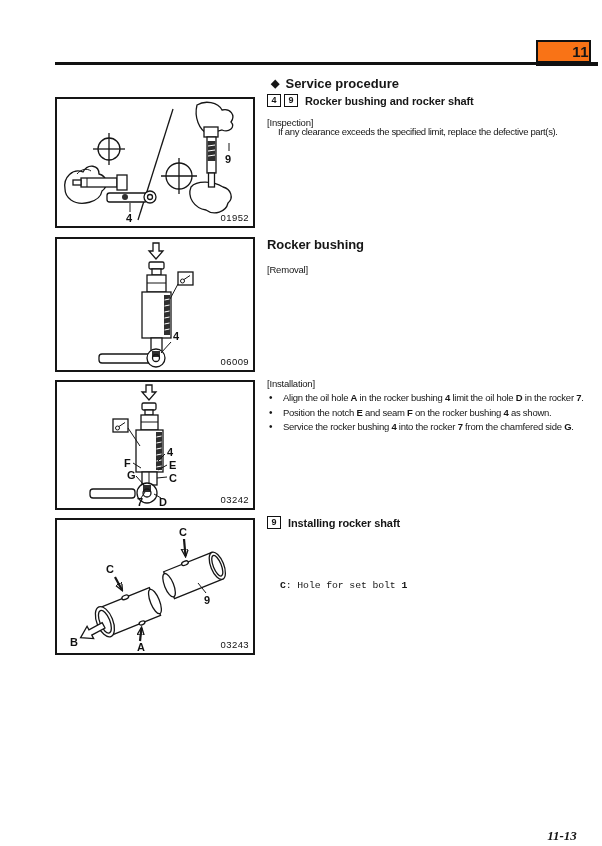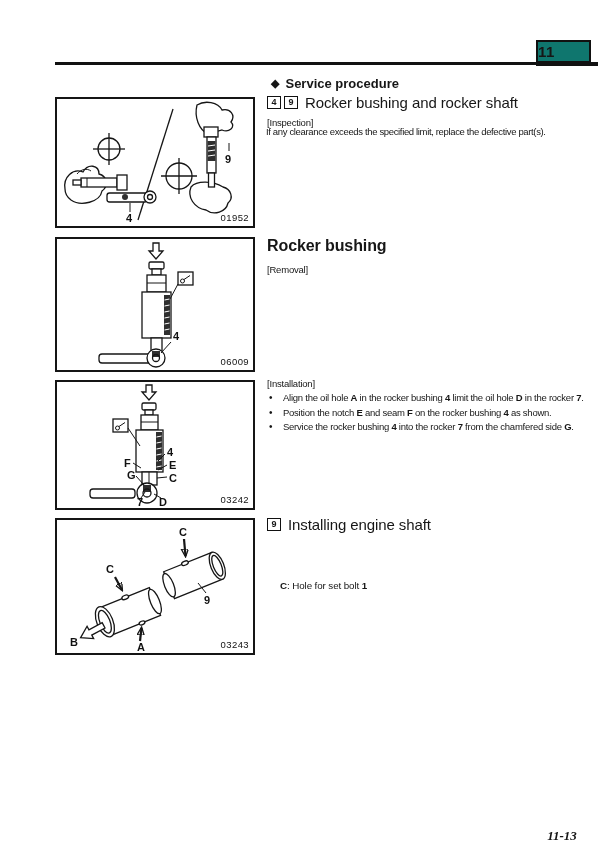--- a/index.html
+++ b/index.html
@@ -6,48 +6,48 @@
   html,body { margin:0; padding:0; background:#ffffff; }
   .page {
     position:relative; width:602px; height:846px; background:#fff;
     font-family:"Liberation Sans", sans-serif; color:#161616; overflow:hidden;
   }
   .abs { position:absolute; }
 
   
   .chapter-box {
     left:536px; top:40px; width:55px; height:23px; box-sizing:border-box;
-    border:2.5px solid #111; display:flex; align-items:center; justify-content:flex-start;
-    font-weight:bold; font-size:15px; letter-spacing:0.5px; background:#0f766e;
+    border:2.5px solid #111; display:flex; align-items:center; justify-content:flex-end;
+    font-weight:bold; font-size:15px; letter-spacing:0.5px; background:#f97316;
   }
   .header-rule { left:55px; top:62px; width:481px; height:2.5px; background:#111; }
   .chapter-shadow { left:536px; top:62px; width:62px; height:4px; background:#111; }
 
   
   .svc-title { left:271px; top:76px; font-weight:bold; font-size:13px; display:flex; align-items:center; }
   .svc-title .diamond { font-size:11px; margin-right:6px; }
   .subsec { display:flex; align-items:center; }
   .subsec-1 { left:267px; top:94px; }
   .subsec-2 { left:267px; top:516px; }
   .ref-box {
     box-sizing:border-box; width:14px; height:13px; border:1.4px solid #111;
     font-size:9px; font-weight:bold; text-align:center; line-height:11px; margin-right:3px;
     background:#fff; display:inline-block;
   }
-  .subsec-title { font-weight:normal; font-size:15px; margin-left:4px; letter-spacing:-0.1px; }
+  .subsec-title { font-weight:bold; font-size:11px; margin-left:4px; letter-spacing:-0.1px; }
   .label-line { font-size:9.5px; letter-spacing:-0.2px; }
-  .bold-line  { font-weight:bold; font-size:16px; letter-spacing:-0.1px; }
+  .bold-line  { font-weight:bold; font-size:13px; letter-spacing:-0.1px; }
   .body-text  { font-size:9.5px; line-height:13.2px; letter-spacing:-0.25px; }
-  .nowrap { white-space:nowrap; letter-spacing:-0.35px; }
+  .nowrap { white-space:nowrap; letter-spacing:-0.35px;margin-left:12px; }
   .bullets { left:269px; top:391px; width:324px; }
   .bullet-row { display:flex; margin-bottom:1.5px; }
   .bullet-dot { width:14px; flex:none; font-size:10px; line-height:13.2px; }
   .bullet-text { flex:1; }
   b { font-weight:bold; }
-  .note-line { left:280px; top:580px; font-size:9.8px; letter-spacing:-0.1px; }
+  .note-line { left:280px; top:580px; font-size:9.8px; letter-spacing:-0.1px;font-family:Liberation Mono, monospace; }
   .page-num {
     left:540px; top:828px; width:44px; text-align:center;
     font-family:"Liberation Serif", serif; font-style:italic; font-weight:bold; font-size:13px;
   }
 
   
   .fig { box-sizing:border-box; border:2px solid #151515; background:#fff; left:55px; width:200px; }
   .fig-1 { top:97px;  height:131px; }
   .fig-2 { top:237px; height:135px; }
   .fig-3 { top:380px; height:130px; }
@@ -243,21 +243,21 @@
       <text x="112" y="100">C</text>
       <text x="70" y="97">G</text>
       <text x="80" y="124">7</text>
       <text x="102" y="124">D</text>
       <text class="figcode" x="192" y="121" text-anchor="end">03242</text>
     </svg>
   </div>
 
   <div class="abs subsec subsec-2">
     <span class="ref-box">9</span>
-    <span class="subsec-title">Installing engine shaft</span>
+    <span class="subsec-title">Installing rocker shaft</span>
   </div>
   <div class="abs note-line" style=""><b>C</b><span>: Hole for set bolt </span><b>1</b></div>
 
   <div class="abs fig fig-4">
     <svg viewBox="0 0 196 133" width="196" height="133">
       <defs>
         <marker id="ah4" markerWidth="9" markerHeight="8" refX="7" refY="3.5" orient="auto" markerUnits="userSpaceOnUse">
           <path d="M0,0 L8,3.5 L0,7 Z" fill="#161616" stroke="none"></path>
         </marker>
       </defs>

